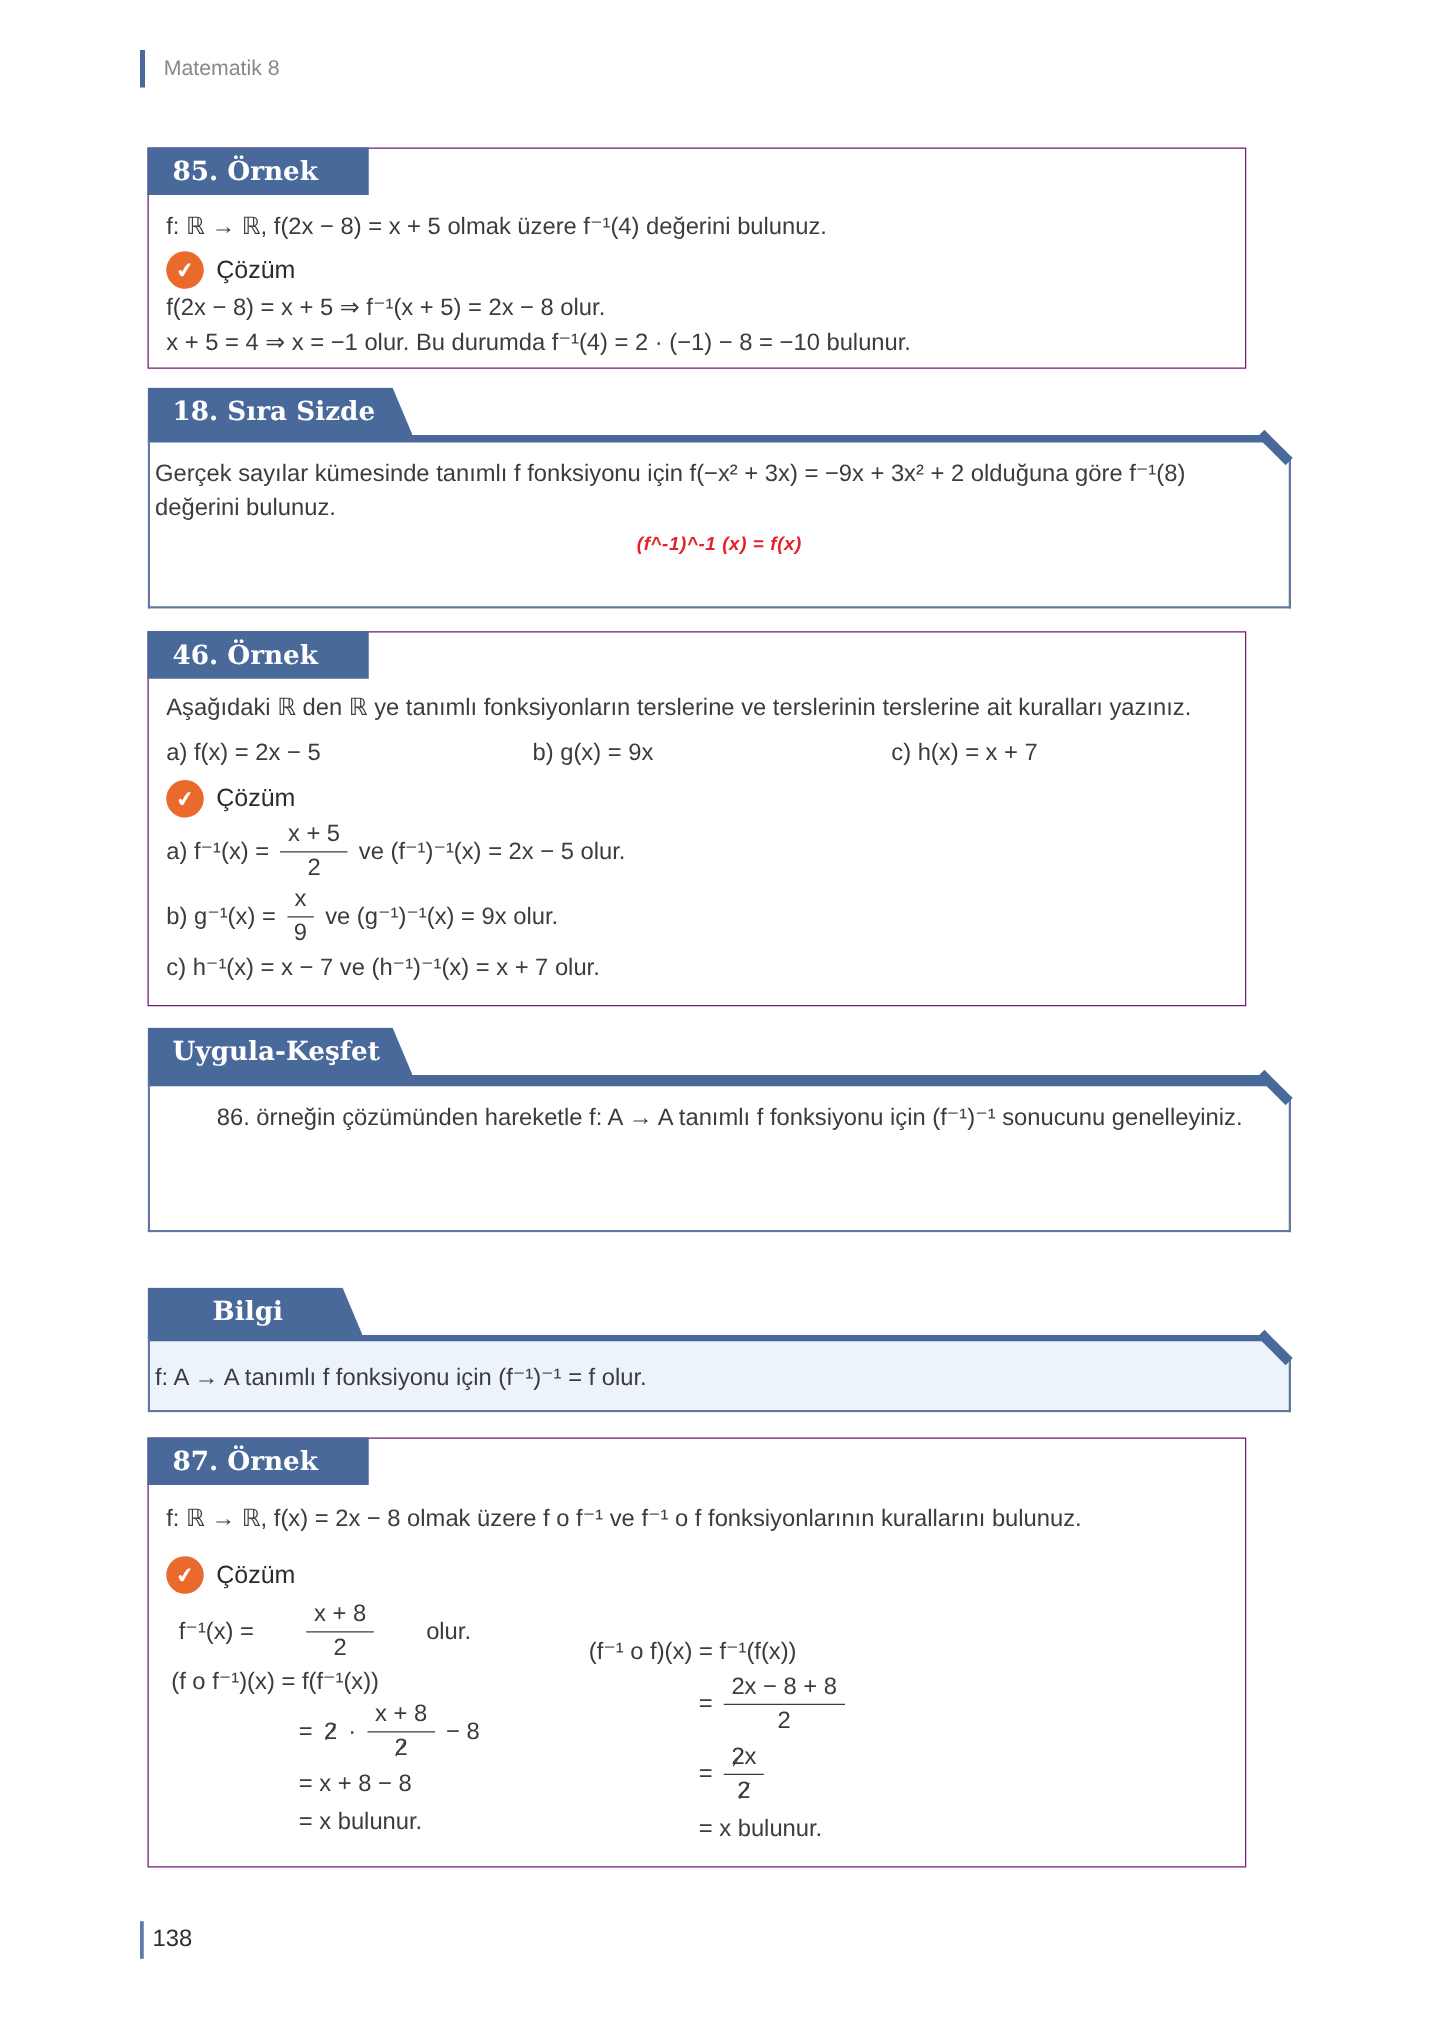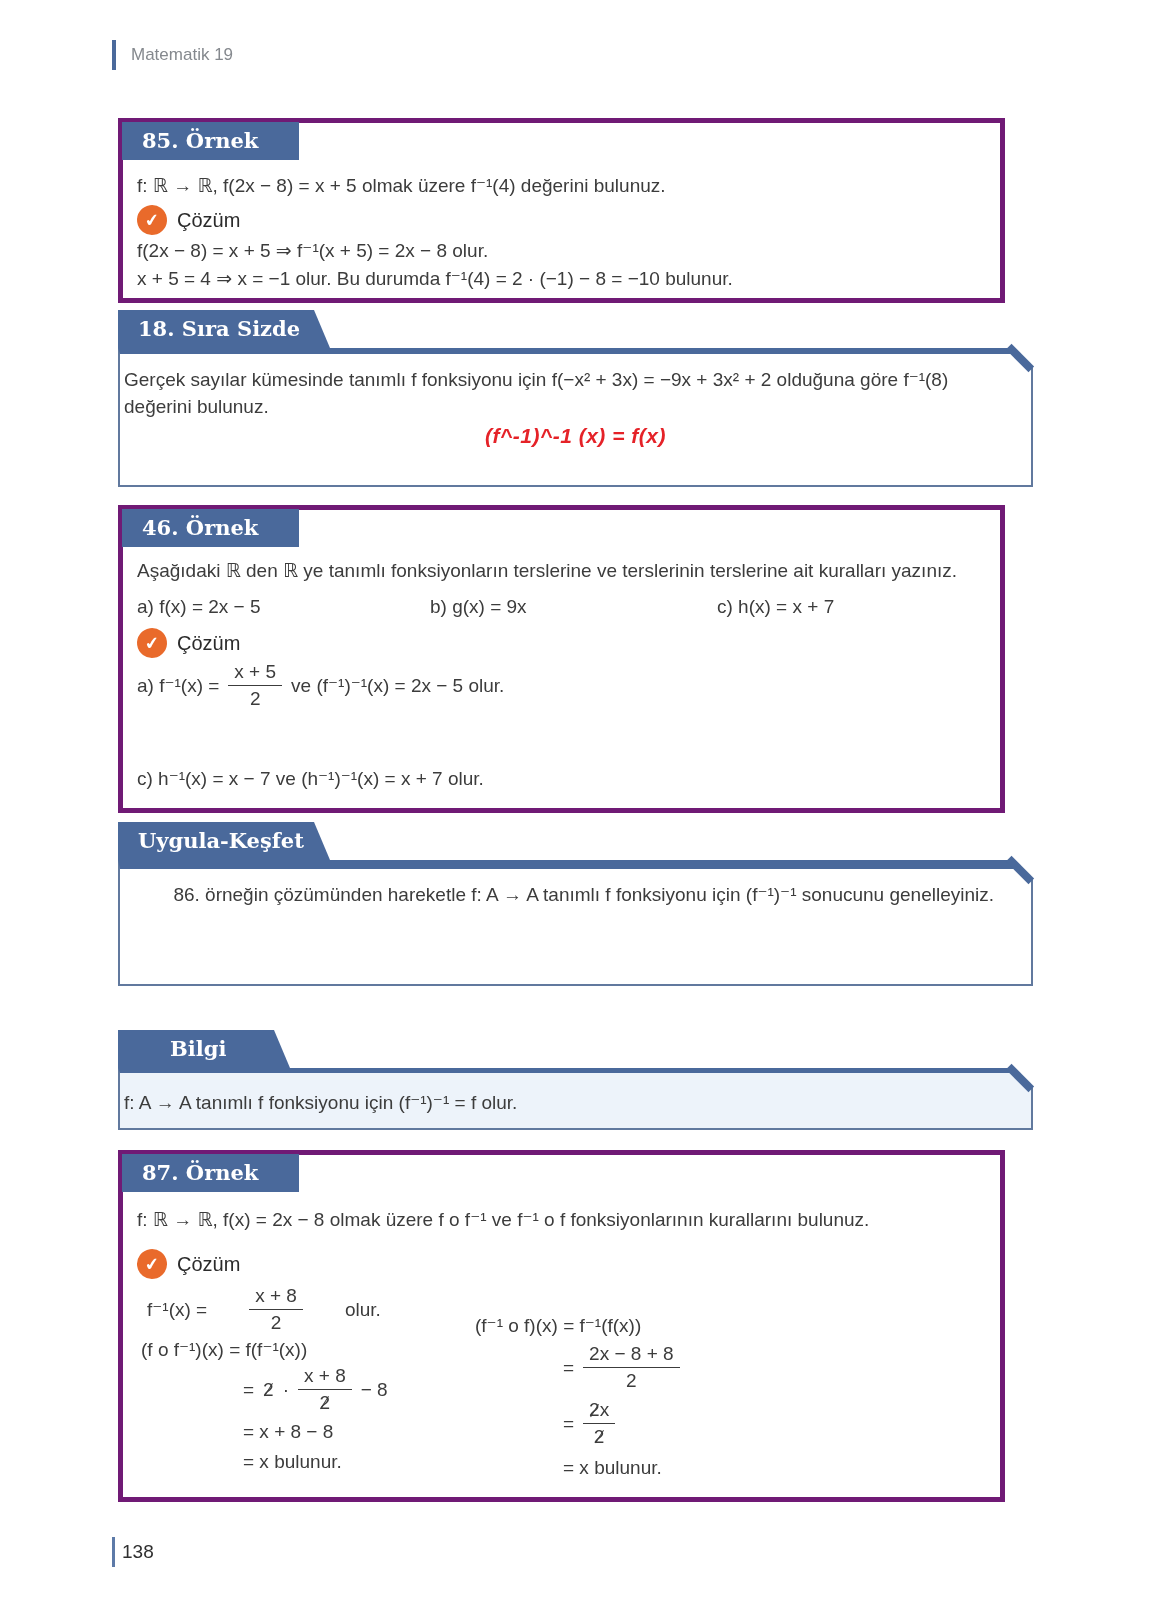--- a/index.html
+++ b/index.html
@@ -10,21 +10,21 @@
   }
   
   .page-header{position:absolute;left:112px;top:40px;display:flex;align-items:center;}
   .hdr-bar{display:inline-block;width:4px;height:30px;background:#4a699b;margin-right:15px;}
   .hdr-title{font-size:17px;color:#85898e;}
   .page-footer{position:absolute;left:112px;top:1537px;display:flex;align-items:center;}
   .ftr-bar{display:inline-block;width:3px;height:30px;background:#5d7aa8;margin-right:7px;}
   .ftr-num{font-size:19px;color:#2f2f2f;}
 
   
-  .ex-box{position:absolute;left:118px;width:877px;background:#fff;border:5px solid #701a75;}
+  .ex-box{position:absolute;left:118px;width:877px;background:#fff;border:1px solid #701a75;}
   .ex-tab{
     position:absolute;top:-1px;left:-1px;width:177px;height:38px;background:#4a699b;
     color:#fff;font-family:"DejaVu Serif","Liberation Serif",serif;font-weight:bold;
     font-size:21px;line-height:38px;padding-left:20px;box-sizing:border-box;
   }
   .row{position:absolute;left:14px;right:10px;font-size:19px;line-height:25px;white-space:nowrap;}
   .badge-row{display:flex;align-items:center;}
   .badge{
     display:inline-flex;width:30px;height:30px;border-radius:50%;background:#e96a2b;
     color:#fff;align-items:center;justify-content:center;font-size:17px;font-weight:bold;
@@ -41,41 +41,41 @@
   }
   .t-body{
     position:absolute;left:118px;width:915px;background:#fff;box-sizing:border-box;
     border:2px solid #61799e;border-top:6px solid #4a699b;
     clip-path:polygon(0 0,calc(100% - 20px) 0,100% 20px,100% 100%,0 100%);
     font-size:19px;line-height:27px;padding:12px 4px;
   }
   .fold{position:absolute;width:32px;height:8px;background:#4a699b;transform:rotate(45deg);}
   .annotation{
     position:absolute;left:0;right:0;text-align:center;color:#e52228;
-    font-size:21px;font-style:italic;font-weight:600;letter-spacing:.5px;
+    font-size:15px;font-style:italic;font-weight:600;letter-spacing:.5px;
   }
   .bilgi-body{background:#edf3fa;border-top:5px solid #4a699b;padding-top:16px;}
 
   
   .frac-row{display:flex;align-items:center;gap:9px;}
   .frac{display:inline-block;text-align:center;line-height:1.12;vertical-align:middle;}
   .frac .num{display:block;border-bottom:1.6px solid #3c3c3c;padding:0 6px 2px;}
   .frac .den{display:block;padding-top:2px;}
   .cancel{position:relative;display:inline-block;}
   .cancel::after{
     content:"";position:absolute;left:-22%;right:-22%;top:50%;height:0;
     border-top:1.8px solid #3c3c3c;transform:rotate(-58deg);
   }
 </style>
 </head>
 <body>
 
 <div class="page-header">
   <span class="hdr-bar"></span>
-  <span class="hdr-title">Matematik 19</span>
+  <span class="hdr-title">Matematik 8</span>
 </div>
 
 <section class="ex-box" style="top:118px;height:175px;">
   <div class="ex-tab">85. Örnek</div>
   <div class="row" style="top:50px;">f: ℝ → ℝ, f(2x − 8) = x + 5 olmak üzere f⁻¹(4) değerini bulunuz.</div>
   <div class="row badge-row" style="top:82px;">
     <span class="badge">✔</span>
     <span class="sol-label">Çözüm</span>
   </div>
   <div class="row" style="top:115px;">f(2x − 8) = x + 5 ⇒ f⁻¹(x + 5) = 2x − 8 olur.</div>
@@ -101,20 +101,28 @@
     <span class="badge">✔</span>
     <span class="sol-label">Çözüm</span>
   </div>
   <div class="row frac-row" style="top:148px;height:54px;">
     <span>a)  f⁻¹(x) =</span>
     <span class="frac">
         <span class="num">x + 5</span>
         <span class="den">2</span>
       </span>
     <span>ve (f⁻¹)⁻¹(x) = 2x − 5 olur.</span>
+  </div>
+  <div class="row frac-row" style="top:200px;height:54px;">
+    <span>b)  g⁻¹(x) =</span>
+    <span class="frac">
+        <span class="num">x</span>
+        <span class="den">9</span>
+      </span>
+    <span>ve (g⁻¹)⁻¹(x) = 9x olur.</span>
   </div>
   <div class="row" style="top:256px;">c) h⁻¹(x) = x − 7 ve (h⁻¹)⁻¹(x) = x + 7 olur.</div>
 </section>
 
 <div class="t-tab" style="top:822px;width:212px;">Uygula-Keşfet</div>
 <section class="t-body" style="top:860px;height:126px;border-top-width:9px;text-align:right;">
   <div style="white-space:normal;max-width:870px;">86. örneğin çözümünden hareketle f: A → A tanımlı f fonksiyonu için (f⁻¹)⁻¹ sonucunu genelleyiniz.</div>
 </section>
 <div class="fold" style="left:1004px;top:866px;"></div>
 

